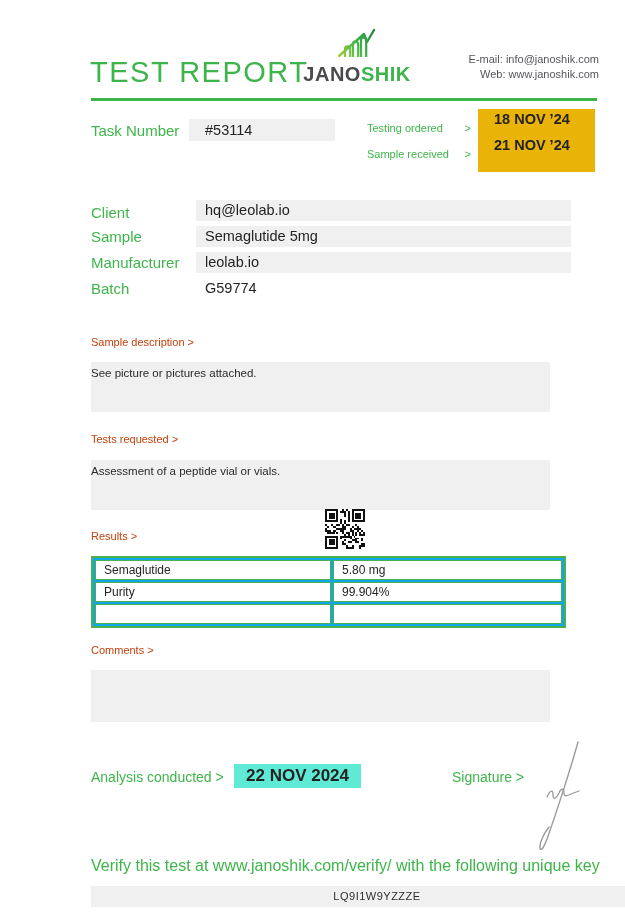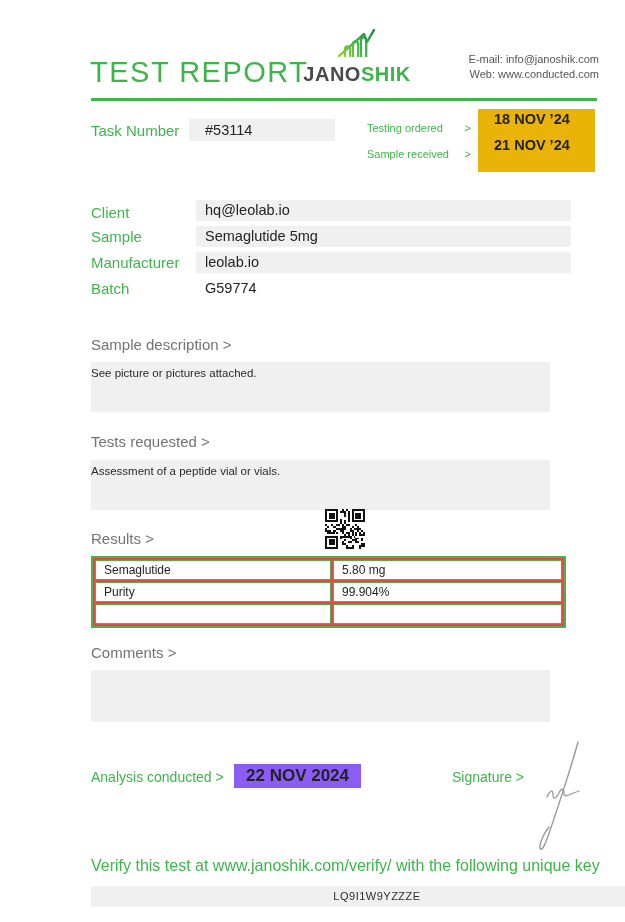--- a/index.html
+++ b/index.html
@@ -21,31 +21,31 @@
   .task-box{left:155px;top:119px;width:130px;height:22px;line-height:22px;padding-left:16px;font-size:14.5px;color:#232323;}
   .date-row{left:333px;width:228px;height:21px;display:flex;align-items:center;}
   .date-row .dlabel{width:104px;display:flex;justify-content:space-between;color:#3db54a;font-size:11px;}
   .date-row .dbox{margin-left:7px;flex:1;height:37px;line-height:21px;padding-left:16px;background:#eab308;
                   font-size:14.5px;font-weight:700;color:#232323;white-space:nowrap;}
   
   .info-label{left:57px;}
   .info-bar{left:162px;width:366px;height:21px;line-height:21px;padding-left:9px;font-size:14.5px;color:#232323;white-space:nowrap;}
   .nofill{background:transparent;}
   
-  .sect-head{left:57px;font-size:15px;color:#737373;white-space:nowrap;}
+  .sect-head{left:57px;font-size:11px;color:#c2410c;white-space:nowrap;}
   .sect-box{left:57px;width:459px;padding:5px 0;font-size:11.5px;color:#2a2a2a;}
   
   .rtable{left:57px;top:556px;width:475px;border-collapse:separate;border-spacing:2px;
-          border:2px solid #4caf50;background:#ef4444;}
+          border:2px solid #4caf50;background:#0ea5e9;}
   .rtable td{border:1px solid #4caf50;height:18px;padding:0 8px;font-size:12px;color:#232323;background:#fff;}
   .rtable td.c1{width:218px;}
   
   .qr{left:291px;top:509px;width:40px;height:40px;background:#fff;}
   .sig{left:492px;top:736px;}
-  .analysis-box{left:200px;top:764px;height:24px;line-height:24px;padding:0 12px;background:#8b5cf6;
+  .analysis-box{left:200px;top:764px;height:24px;line-height:24px;padding:0 12px;background:#5eead4;
                 font-size:17px;font-weight:700;color:#232323;white-space:nowrap;}
   .small-lbl{font-size:14px;color:#3db54a;white-space:nowrap;}
   
   .verify{left:57px;top:857px;font-size:16px;color:#3db54a;white-space:nowrap;}
   .keybar{left:57px;top:886px;width:572px;height:21px;line-height:21px;text-align:center;
           font-size:11px;letter-spacing:.5px;color:#2e2e2e;}
 </style>
 </head>
 <body>
 
@@ -67,21 +67,21 @@
         <path d="M10 29 V21 a2.6 2.6 0 0 1 5.2 0 V29" stroke="url(#lg)" stroke-width="2.2"></path>
         <path d="M18 29 V16 a2.6 2.6 0 0 1 5.2 0 V29" stroke="url(#lg)" stroke-width="2.2"></path>
         <path d="M26 29 V12 a2.6 2.6 0 0 1 5.2 0 V29" stroke="url(#lg)" stroke-width="2.2"></path>
       </svg>
     </span>
     <div class="logo-text"><span class="logo-dark">JANO</span><span class="logo-green">SHIK</span></div>
   </div>
 
   <div class="abs contact">
     <div><span>E-mail:</span> <span>info@janoshik.com</span></div>
-    <div><span>Web:</span> <span>www.conducted.com</span></div>
+    <div><span>Web:</span> <span>www.janoshik.com</span></div>
   </div>
 
   <div class="abs rule"></div>
 
   <div class="abs lbl task-label">Task Number</div>
   <div class="abs gbox task-box">#53114</div>
 
   <div class="abs date-row" style="top:117px;">
     <span class="dlabel">
         <span>Testing ordered</span>

